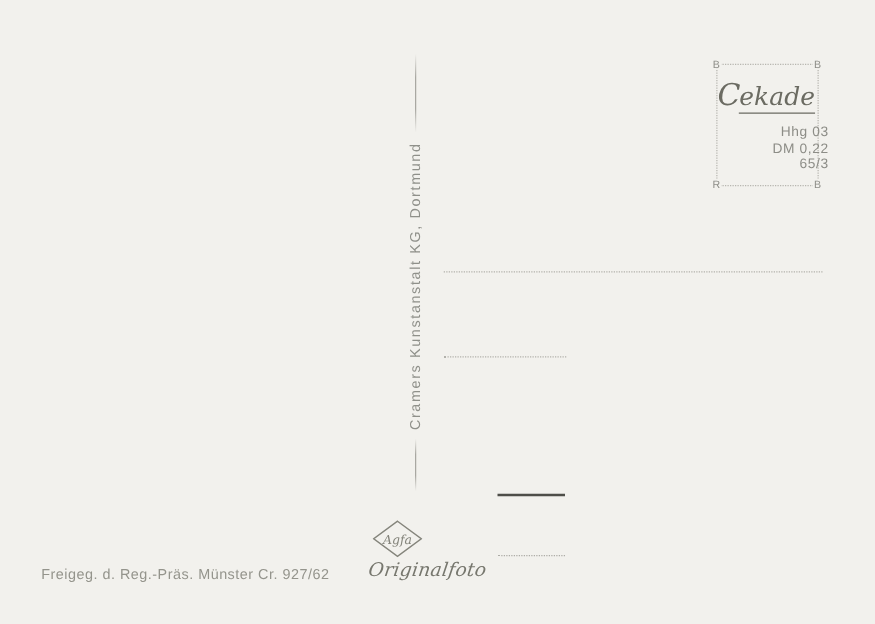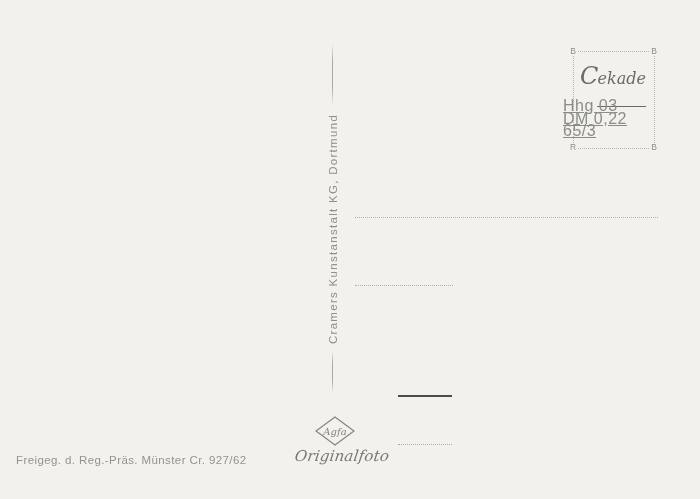--- a/index.html
+++ b/index.html
@@ -61,59 +61,58 @@
     font-family: "DejaVu Serif", serif;
     font-style: italic;
     color: #6b6b62;
     white-space: nowrap;
   }
   .stamp-brand .cap {
     font-size: 24px;
     letter-spacing: -1px;
   }
   .stamp-brand .rest {
-    font-size: 16px;
+    font-size: 20px;
     border-bottom: 1.5px solid #6b6b62;
-    padding-bottom: 18px;
+    padding-bottom: 1px;
   }
   .stamp-info {
     position: absolute;
     left: 0; top: 58px;
     width: 100%;
-    text-align: left;
-    font-size: 16px;
+    text-align: right;
+    font-size: 11px;
     line-height: 12.5px;
     color: #8d8d87;
     letter-spacing: 0.5px;
-    text-decoration: underline;
   }
 
   
   .addr-line { border-top: 1px dotted #b2b1ab; height: 0; }
   .addr-line-1 { left: 355px; top: 217px; width: 303px; }
   .addr-line-2 { left: 355px; top: 285px; width: 98px; }
   .short-solid-line { left: 398px; top: 395px; width: 54px; height: 2px; background: #4e4e49; }
   .short-dotted-line { left: 398px; top: 444px; width: 54px; border-top: 1px dotted #adaca6; height: 0; }
 
   
-  .agfa-logo { left: 315px; top: 416px; width: 40px; height: 30px; }
+  .agfa-logo { left: 298px; top: 416px; width: 40px; height: 30px; }
   .originalfoto {
     left: 295px; top: 447px;
     font-family: "DejaVu Serif", serif;
     font-style: italic;
     font-size: 15px;
     color: #77776e;
     transform: skewX(-8deg);
     letter-spacing: 0.2px;
     white-space: nowrap;
   }
 
   
   .censor-note {
-    left: 16px; top: 454px;
+    left: 33px; top: 454px;
     font-size: 11.5px;
     letter-spacing: 0.4px;
     color: #94948c;
     white-space: nowrap;
   }
 </style>
 </head>
 <body style="background: rgb(242, 241, 237);">
 
 <div class="abs divider-seg divider-top"></div>

